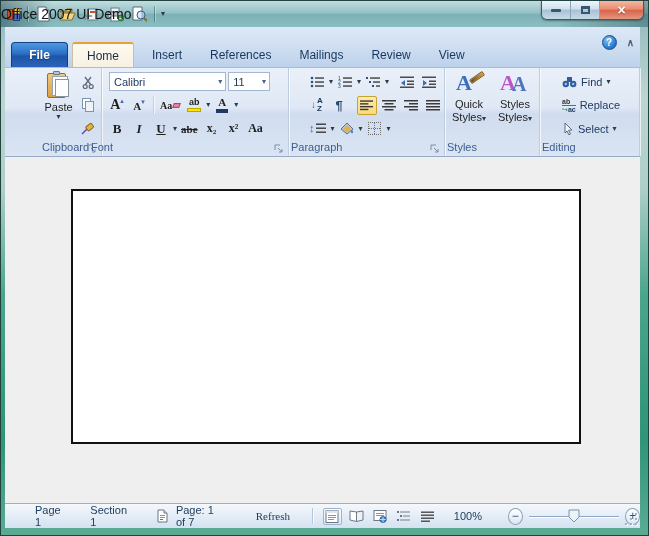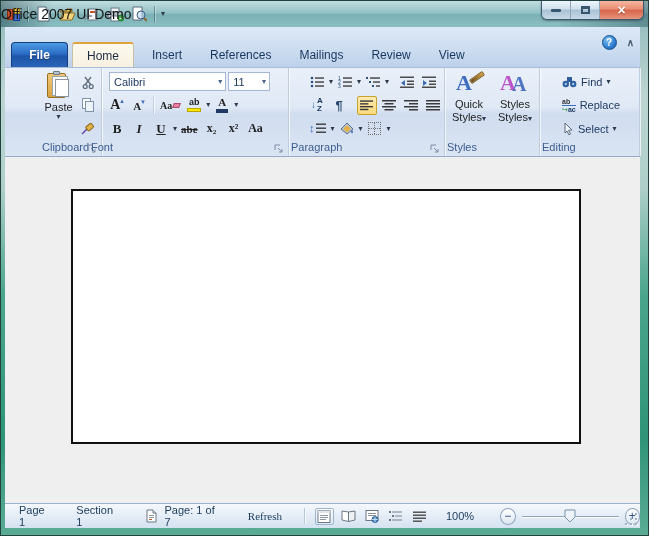--- a/index.html
+++ b/index.html
@@ -542,21 +542,21 @@
         </div>
         <div class="g-label"><span>Editing</span></div>
       </div>
     </div>
 
     <div class="docarea">
       <div class="page"></div>
     </div>
 
     <div class="statusbar">
-      <span class="sb-item" style="margin-left:12px;">Page 1</span>
+      <span class="sb-item" style="margin-left:28px;">Page 1</span>
       <span class="sb-item" style="margin-left:22px;">Section 1</span>
       <span class="sb-item" style="margin-left:24px;">
         <svg width="11" height="14" viewBox="0 0 11 14">
             <path d="M1 1 h6 l3 3 v9 h-9 z" fill="#fff" stroke="#6b7785"></path>
             <path d="M7 1 v3 h3" fill="#e4eaef" stroke="#6b7785"></path>
             <rect x="3" y="6" width="5" height="1" fill="#8a93a0"></rect>
             <rect x="3" y="8" width="5" height="1" fill="#8a93a0"></rect>
             <rect x="3" y="10" width="3" height="1" fill="#c0552e"></rect>
           </svg>
       </span>

